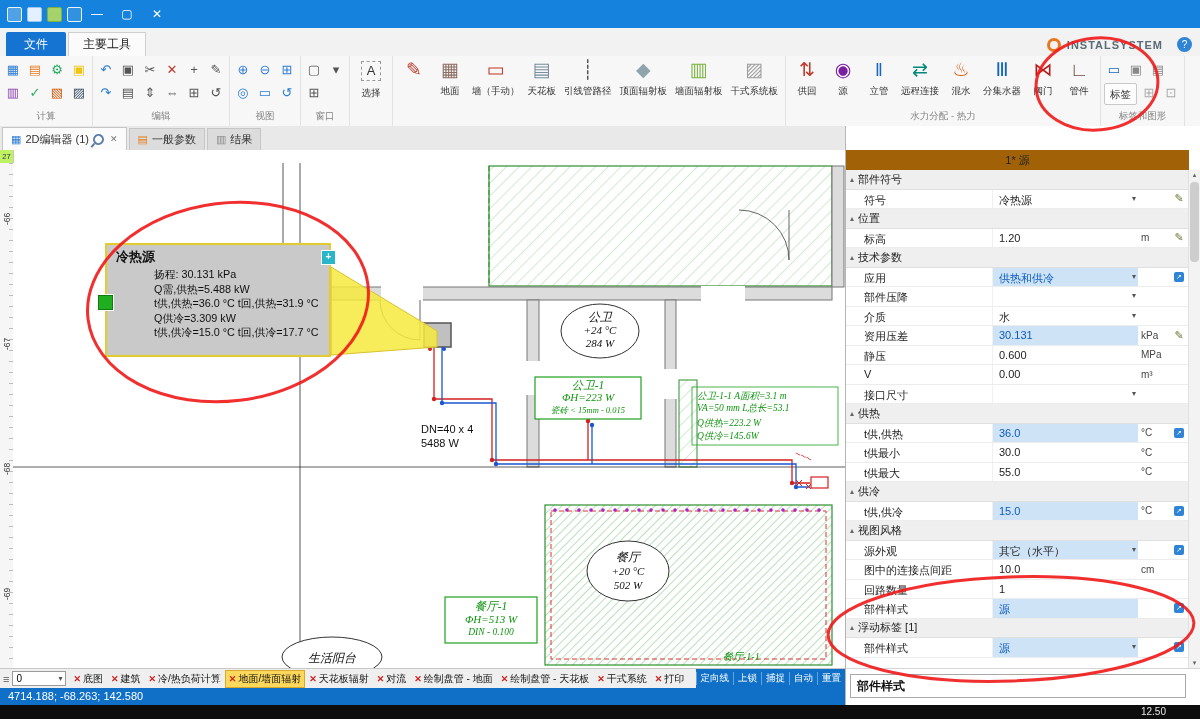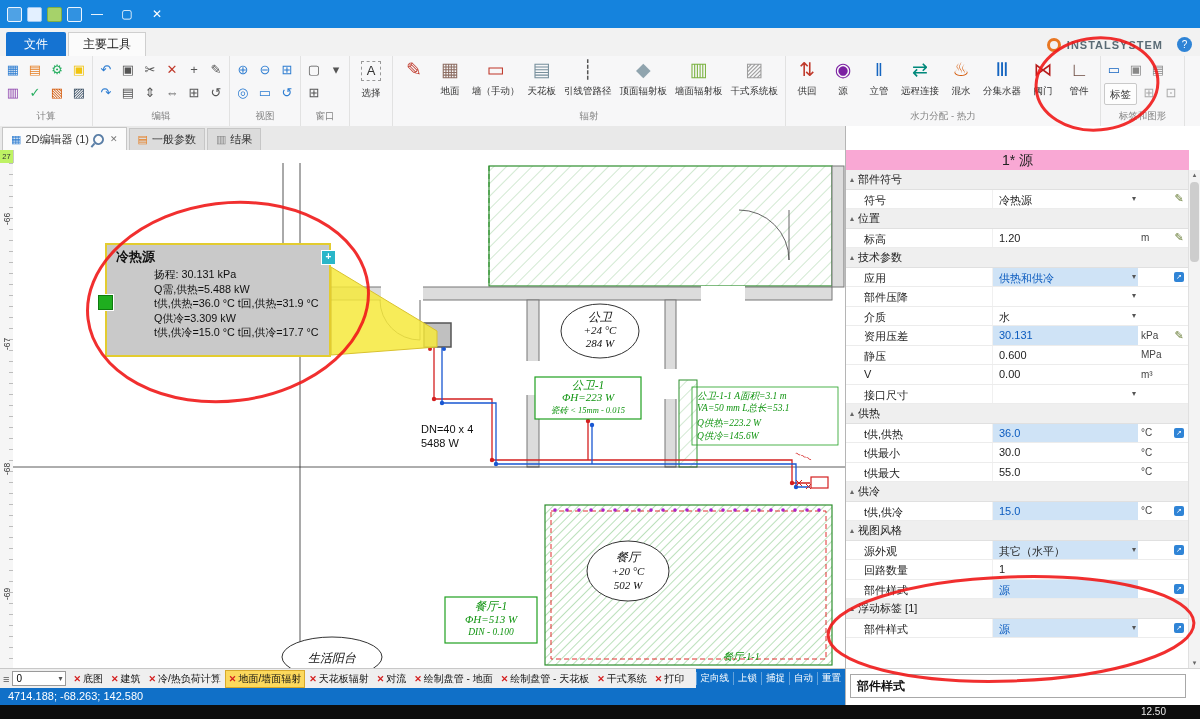--- a/index.html
+++ b/index.html
@@ -85,21 +85,21 @@
   #quick{margin-left:auto;height:100%;background:#1070c8;display:flex;align-items:center;}
   #quick span{color:#fff;padding:0 4px;font-size:9.5px;border-left:1px solid rgba(255,255,255,.35);white-space:nowrap;}
 
   
   #coordbar{left:0;top:688px;width:845px;height:17px;background:#1070c8;color:#fff;font-size:11px;line-height:17px;padding-left:8px;box-sizing:border-box;}
   #coordfill{left:845px;top:688px;width:355px;height:17px;background:#ededed;border-top:1px solid #c8c8c8;box-sizing:border-box;}
   #bottomstrip{left:0;top:705px;width:1200px;height:14px;background:#0d0d0d;color:#e8e8e8;font-size:10px;line-height:14px;text-align:right;padding-right:34px;box-sizing:border-box;}
 
   
   #panel{left:845px;top:126px;width:355px;height:579px;background:#fff;border-left:1px solid #b5b5b5;box-sizing:border-box;}
-  #panel-header{position:absolute;left:0;top:24px;width:343px;height:20px;line-height:20px;text-align:center;font-size:14px;color:#222;background:#f9a8d4;border-bottom:1px solid #d9d9d9;}
+  #panel-header{position:absolute;left:0;top:24px;width:343px;height:20px;line-height:20px;text-align:center;font-size:11px;color:#222;background:#a16207;border-bottom:1px solid #d9d9d9;}
   #panel-rows{position:absolute;left:0;top:44px;width:342px;overflow:hidden;}
   .psec{display:flex;height:19.5px;background:#efefef;border-bottom:1px solid #e0e0e0;align-items:center;font-size:11px;color:#222;padding-left:4px;gap:4px;box-sizing:border-box;}
   .psec .tri{font-size:8px;color:#666;}
   .prow{display:flex;height:19.5px;border-bottom:1px solid #ececec;font-size:11px;box-sizing:border-box;}
   .prow .pl{width:146px;padding:3px 2px 0 18px;color:#222;white-space:nowrap;overflow:hidden;box-sizing:border-box;}
   .prow .pv{flex:1;position:relative;padding:3px 12px 0 6px;color:#222;border-left:1px solid #f0f0f0;white-space:nowrap;overflow:hidden;box-sizing:border-box;}
   .pv.hl{background:#cfe3f6;}
   .pv.bluetext{color:#0b5bbf;}
   .pv .dd{position:absolute;right:2px;top:4px;color:#555;font-size:8px;}
   .prow .pu{width:32px;color:#444;padding:3.5px 0 0 3px;font-size:10px;box-sizing:border-box;}
@@ -254,21 +254,20 @@
           </div>
           <div class="bigbtn">
             <div class="bb-icon" style="color: rgb(124, 179, 66);">▥</div>
             <div class="bb-label">墙面辐射板</div>
           </div>
           <div class="bigbtn">
             <div class="bb-icon" style="color: rgb(158, 158, 158);">▨</div>
             <div class="bb-label">干式系统板</div>
           </div>
         </div>
-        <div class="rgroup-label">辐射</div>
       </div>
       <div class="rgroup">
         <div class="rgroup-body">
           <div class="bigbtn">
             <div class="bb-icon" style="color: rgb(192, 57, 43);">⇅</div>
             <div class="bb-label">供回</div>
           </div>
           <div class="bigbtn">
             <div class="bb-icon" style="color: rgb(123, 31, 162);">◉</div>
             <div class="bb-label">源</div>
@@ -697,20 +696,26 @@
       </div>
       <div class="prow">
         <div class="pl">源外观</div>
         <div class="pv hl">其它（水平）<span class="dd">▾</span></div>
         <div class="pu"></div>
         <div class="pi">
           <span class="link-badge">↗</span>
         </div>
       </div>
       <div class="prow">
+        <div class="pl">图中的连接点间距</div>
+        <div class="pv">10.0</div>
+        <div class="pu">cm</div>
+        <div class="pi"></div>
+      </div>
+      <div class="prow">
         <div class="pl">回路数量</div>
         <div class="pv">1</div>
         <div class="pu"></div>
         <div class="pi"></div>
       </div>
       <div class="prow">
         <div class="pl">部件样式</div>
         <div class="pv hl bluetext">源</div>
         <div class="pu"></div>
         <div class="pi">

